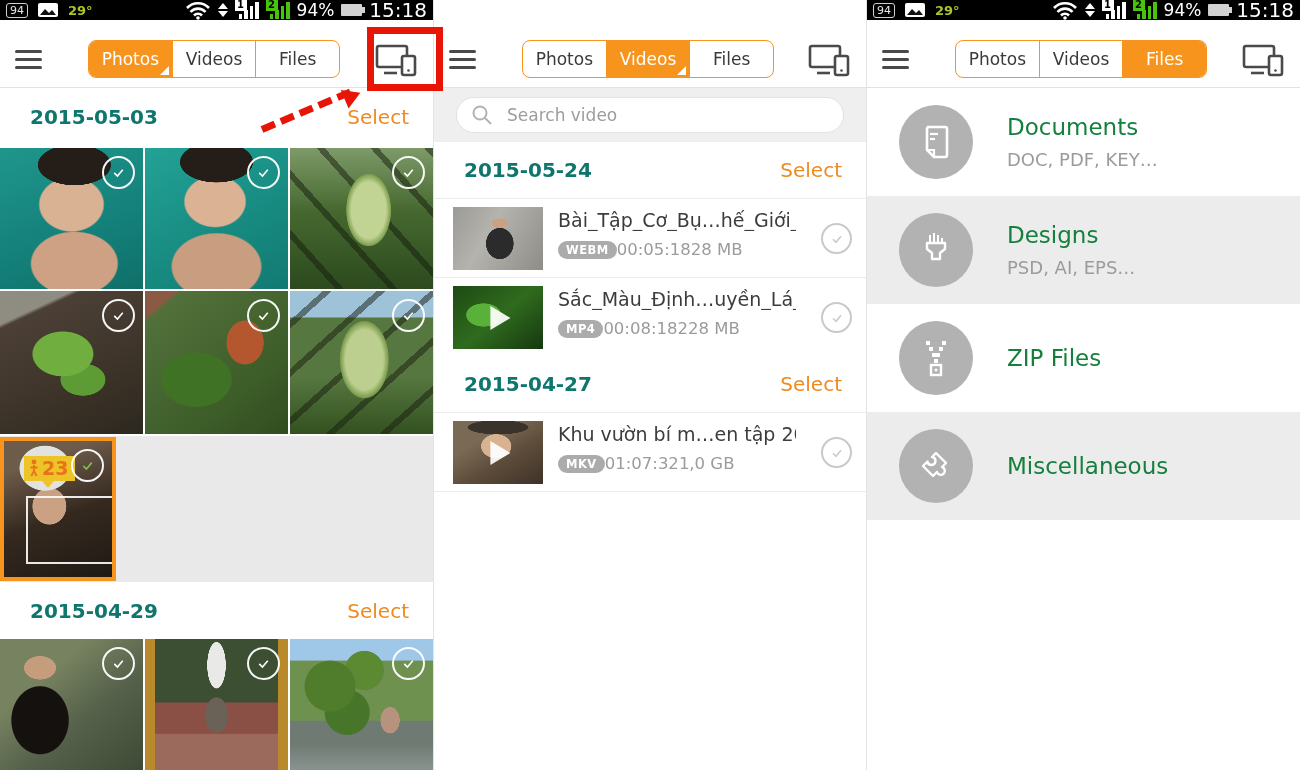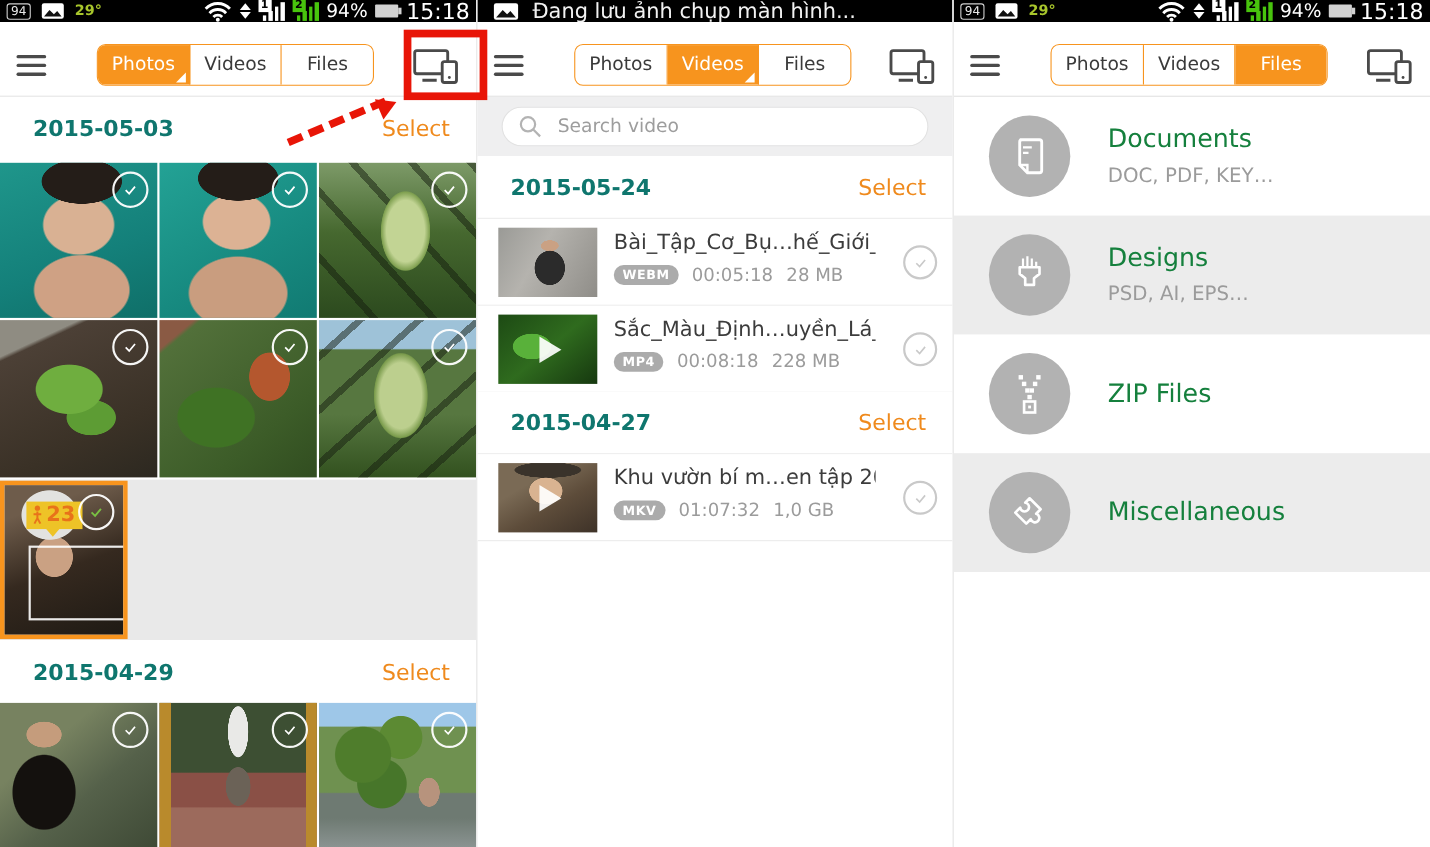--- a/index.html
+++ b/index.html
@@ -148,21 +148,21 @@
     radial-gradient(ellipse 42% 40% at 34% 46%, #59b13a 0 45%, transparent 47%),
     linear-gradient(140deg,#1d4a14,#2f6b1e 50%,#16380f); }
   .t-drama { background:
     radial-gradient(ellipse 30% 34% at 48% 40%, #d9b391 0 55%, transparent 57%),
     radial-gradient(ellipse 60% 20% at 50% 10%, #3a332b 0 55%, transparent 57%),
     linear-gradient(150deg,#7a6a55 0 30%,#5d4c3a 60%,#3e3228); }
   .play-tri { position:absolute; left:50%; top:50%; transform:translate(-38%,-50%); width:0; height:0;
     border-left:20px solid rgba(255,255,255,.92); border-top:12px solid transparent; border-bottom:12px solid transparent; }
   .vinfo { position:absolute; left:124px; top:10px; right:70px; }
   .vtitle { font-size:19px; color:#3c3c3c; white-space:nowrap; overflow:hidden; }
-  .vmeta { margin-top:9px; display:flex; align-items:center; gap:12px; color:#9b9b9b; font-size:16.5px; }
+  .vmeta { margin-top:9px; display:flex; align-items:center; color:#9b9b9b; font-size:16.5px; }
   .fmt-badge { background:#ababab; color:#fff; font-size:11.5px; font-weight:bold; padding:2px 8px;
     border-radius:10px; letter-spacing:.5px; }
   .vchk { position:absolute; right:14px; top:24px; width:31px; height:31px; border:2px solid #c9c9c9;
     border-radius:50%; color:#c9c9c9; display:flex; align-items:center; justify-content:center; cursor:pointer; }
 
   
   .cat-row { position:absolute; left:0; right:0; height:108px; display:flex; align-items:center;
     padding-left:32px; gap:34px; cursor:pointer; }
   .cat-row.alt { background:#ececec; }
   .cat-circle { width:74px; height:74px; border-radius:50%; background:#b2b2b2; flex:0 0 auto;
@@ -335,29 +335,20 @@
   <div class="pcell p-garden" style="left:290px;top:639px;width:143px;height:131px;">
     <span class="chk">
         <svg viewBox="0 0 24 24" width="17" height="17">
           <polyline points="6,12.5 10.5,17 18,8" fill="none" stroke="currentColor" stroke-width="2.2"></polyline>
         </svg>
       </span>
   </div>
 </div>
 
 <div class="panel" id="panel-videos">
-  <div class="statusbar">
-    <div class="sb-notif">
-      <svg width="24" height="17">
-          <rect x="1" y="1" width="22" height="15" rx="2" fill="#fff"></rect>
-          <path d="M3 14 l6 -7 4 4 3 -3 5 6 z" fill="#111"></path>
-        </svg>
-      <span>Đang lưu ảnh chụp màn hình...</span>
-    </div>
-  </div>
 
   <div class="app-header">
     <div class="hamburger">
         <b></b>
         <b></b>
         <b></b>
       </div>
     <div class="segmented">
       <div class="seg">
           <span>Photos</span>

